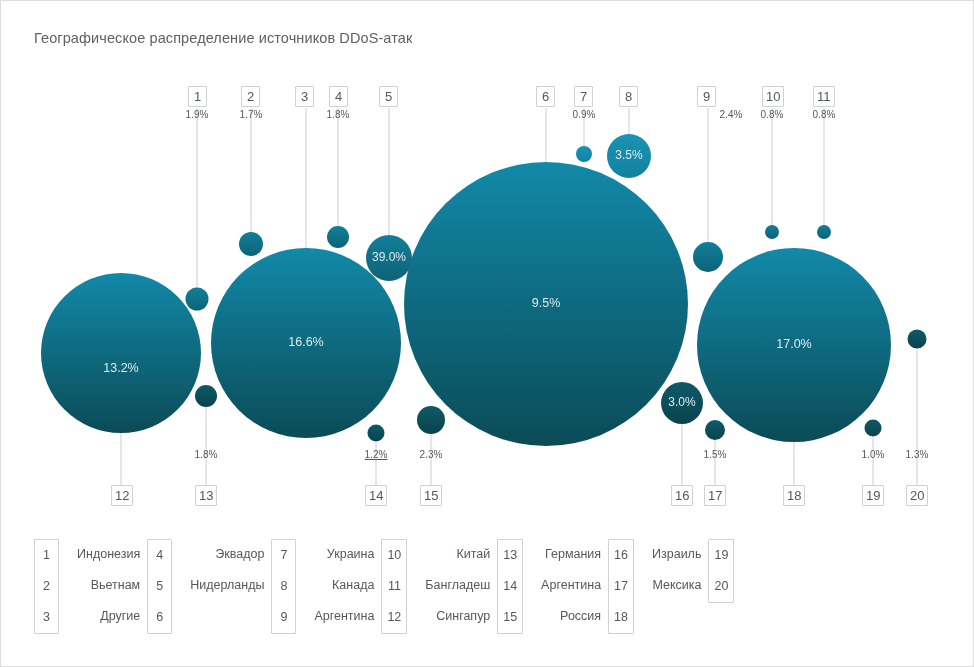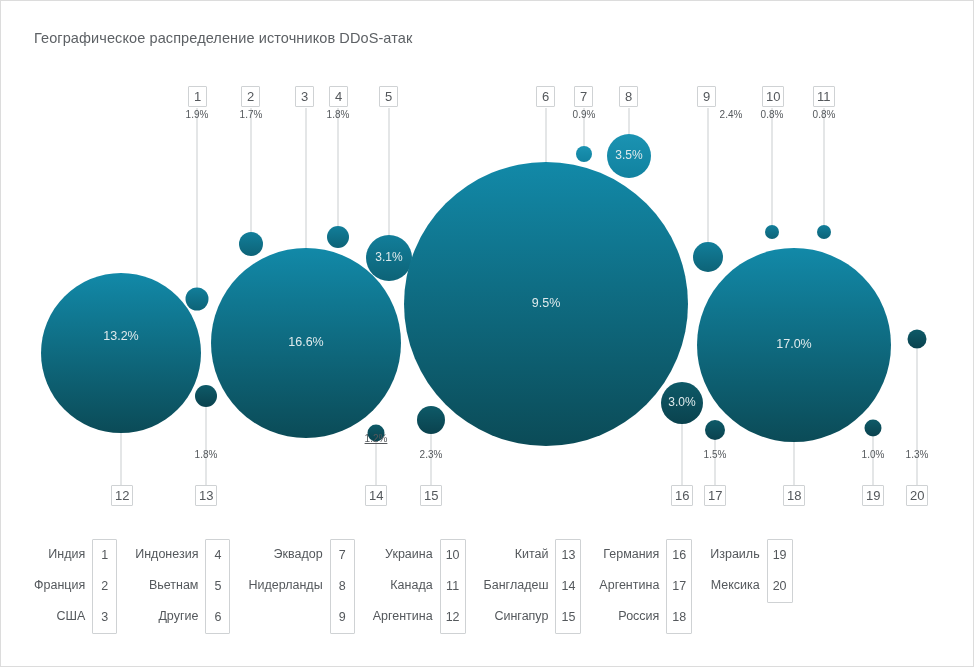--- a/index.html
+++ b/index.html
@@ -200,62 +200,57 @@
     </svg>
     <div id="overlay-group">
         <div class="pct-label" style="left: 156px; top: 108px; width: 80px;">1.9%</div>
         <div class="idx-box" style="left: 187px; top: 85px;">1</div>
         <div class="pct-label" style="left: 210px; top: 108px; width: 80px;">1.7%</div>
         <div class="idx-box" style="left: 240px; top: 85px;">2</div>
         <div class="bubble-val" style="left: 245px; top: 334px; width: 120px;">16.6%</div>
         <div class="idx-box" style="left: 294px; top: 85px;">3</div>
         <div class="pct-label" style="left: 297px; top: 108px; width: 80px;">1.8%</div>
         <div class="idx-box" style="left: 328px; top: 85px;">4</div>
-        <div class="bubble-val sm" style="left: 328px; top: 249px; width: 120px;">3.1%</div>
+        <div class="bubble-val sm" style="left: 328px; top: 249px; width: 120px;">39.0%</div>
         <div class="idx-box" style="left: 378px; top: 85px;">5</div>
         <div class="bubble-val" style="left: 485px; top: 295px; width: 120px;">9.5%</div>
         <div class="idx-box" style="left: 535px; top: 85px;">6</div>
         <div class="pct-label" style="left: 543px; top: 108px; width: 80px;">0.9%</div>
         <div class="idx-box" style="left: 573px; top: 85px;">7</div>
         <div class="bubble-val sm" style="left: 568px; top: 147px; width: 120px;">3.5%</div>
         <div class="idx-box" style="left: 618px; top: 85px;">8</div>
         <div class="pct-label" style="left: 690px; top: 108px; width: 80px;">2.4%</div>
         <div class="idx-box" style="left: 696px; top: 85px;">9</div>
         <div class="pct-label" style="left: 731px; top: 108px; width: 80px;">0.8%</div>
         <div class="idx-box" style="left: 761px; top: 85px;">10</div>
         <div class="pct-label" style="left: 783px; top: 108px; width: 80px;">0.8%</div>
         <div class="idx-box" style="left: 812px; top: 85px;">11</div>
-        <div class="bubble-val" style="left: 60px; top: 328px; width: 120px;">13.2%</div>
+        <div class="bubble-val" style="left: 60px; top: 360px; width: 120px;">13.2%</div>
         <div class="idx-box" style="left: 110px; top: 484px;">12</div>
         <div class="pct-label" style="left: 165px; top: 448px; width: 80px;">1.8%</div>
         <div class="idx-box" style="left: 194px; top: 484px;">13</div>
-        <div class="pct-label" style="left: 335px; top: 432px; width: 80px; text-decoration: underline;">1.2%</div>
+        <div class="pct-label" style="left: 335px; top: 448px; width: 80px; text-decoration: underline;">1.2%</div>
         <div class="idx-box" style="left: 364px; top: 484px;">14</div>
         <div class="pct-label" style="left: 390px; top: 448px; width: 80px;">2.3%</div>
         <div class="idx-box" style="left: 419px; top: 484px;">15</div>
         <div class="bubble-val sm" style="left: 621px; top: 394px; width: 120px;">3.0%</div>
         <div class="idx-box" style="left: 670px; top: 484px;">16</div>
         <div class="pct-label" style="left: 674px; top: 448px; width: 80px;">1.5%</div>
         <div class="idx-box" style="left: 703px; top: 484px;">17</div>
         <div class="bubble-val" style="left: 733px; top: 336px; width: 120px;">17.0%</div>
         <div class="idx-box" style="left: 782px; top: 484px;">18</div>
         <div class="pct-label" style="left: 832px; top: 448px; width: 80px;">1.0%</div>
         <div class="idx-box" style="left: 861px; top: 484px;">19</div>
         <div class="pct-label" style="left: 876px; top: 448px; width: 80px;">1.3%</div>
         <div class="idx-box" style="left: 905px; top: 484px;">20</div>
       </div>
   </div>
 
   <div class="legend" id="legend-root">
       <div class="legend-col">
-        <div class="legend-names">
-          <div class="legend-name">Индия</div>
-          <div class="legend-name">Франция</div>
-          <div class="legend-name">США</div>
-        </div>
         <div class="legend-nums">
           <div class="legend-num">1</div>
           <div class="legend-num">2</div>
           <div class="legend-num">3</div>
         </div>
       </div>
       <div class="legend-col">
         <div class="legend-names">
           <div class="legend-name">Индонезия</div>
           <div class="legend-name">Вьетнам</div>

